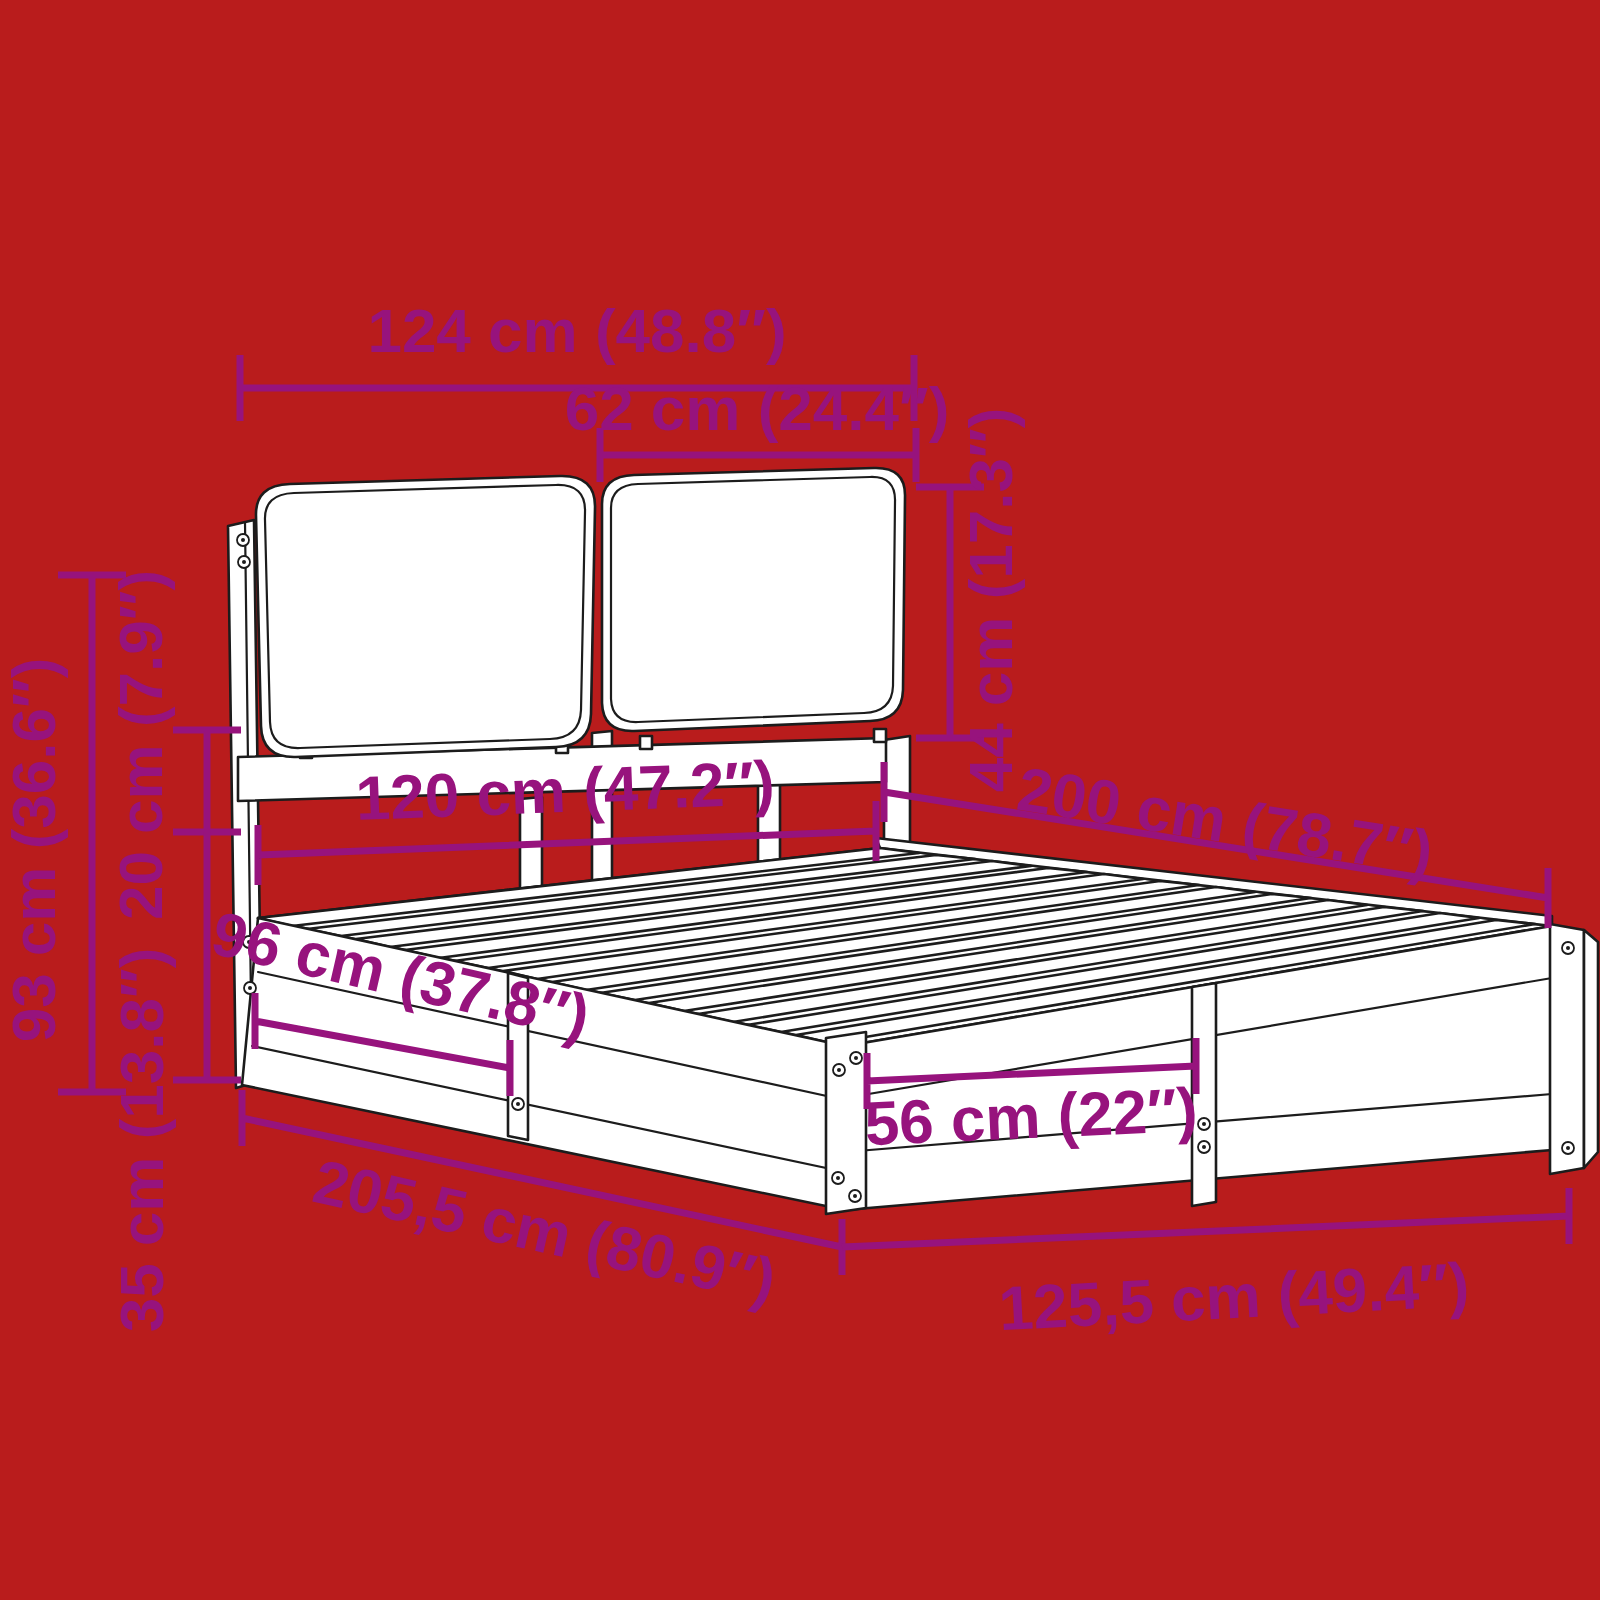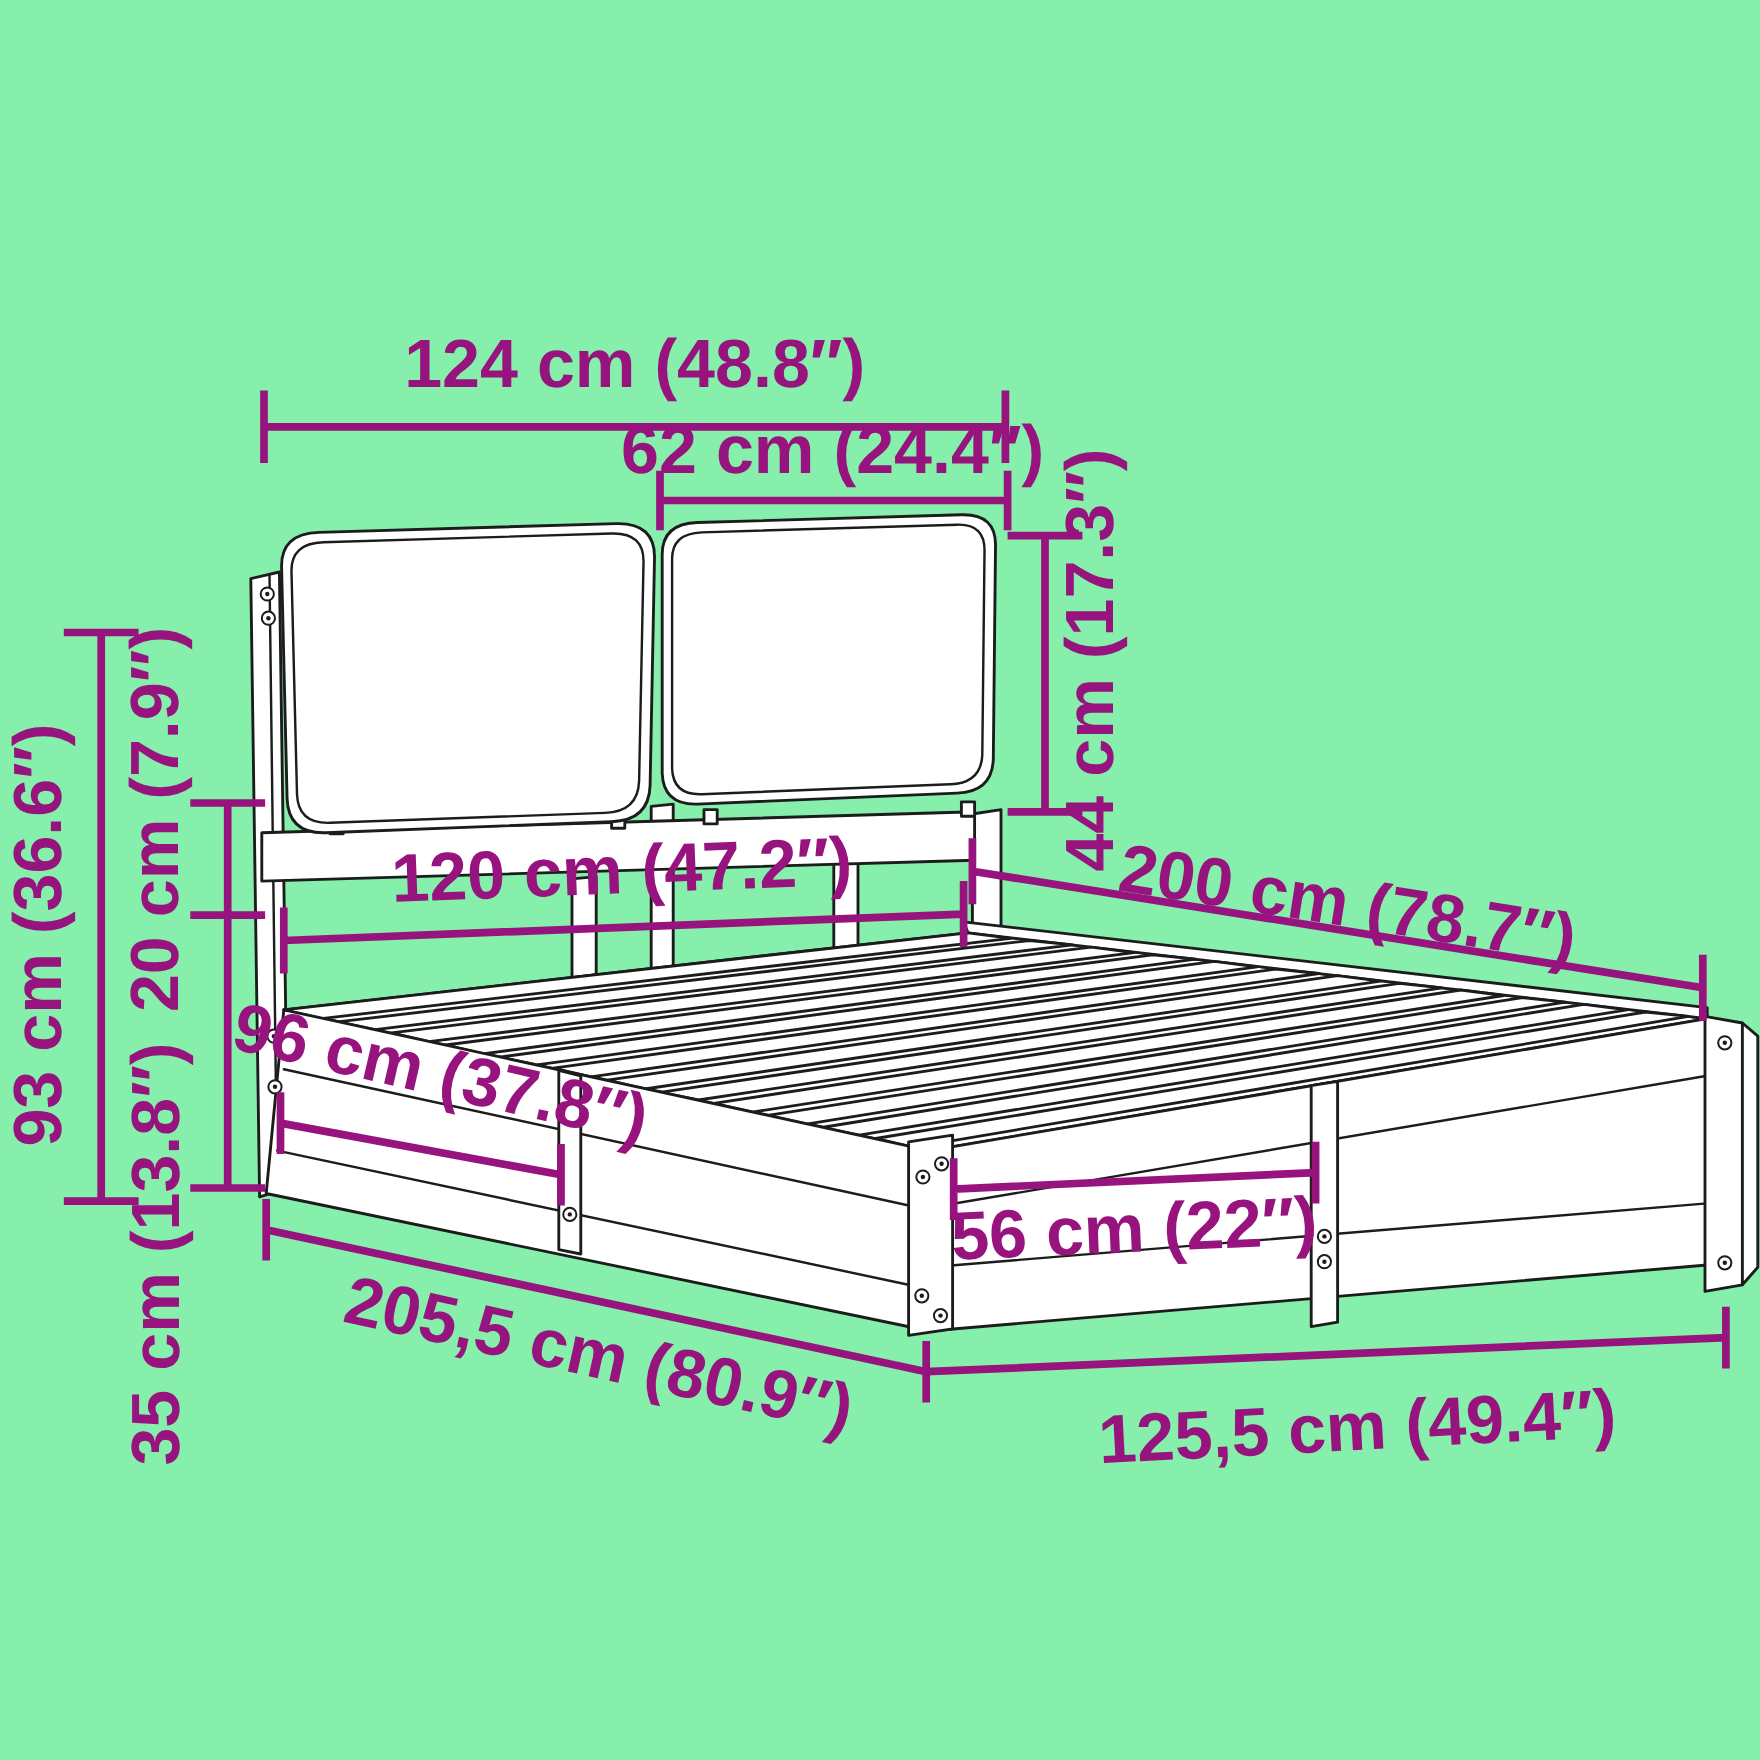--- a/index.html
+++ b/index.html
@@ -1,16 +1,16 @@
 <!DOCTYPE html>
 <html style="--accent: #97137D;"><head>
 <meta charset="utf-8">
 <style>
   html,body{margin:0;padding:0;background:#ffffff;}
-  .canvas{position:relative;width:1600px;height:1600px;background:#86efac;overflow:hidden;margin:0 auto;
+  .canvas{position:relative;width:1600px;height:1600px;background:#b91c1c;overflow:hidden;margin:0 auto;
           font-family:"Liberation Sans",sans-serif;}
   svg{display:block;width:100%;height:100%;}
   
   .wood{fill:#ffffff;stroke:#1c1c1c;stroke-width:2.6;stroke-linejoin:round;}
   .wood-thin{fill:none;stroke:#1c1c1c;stroke-width:2.2;stroke-linejoin:round;stroke-linecap:round;}
   .screw-ring{fill:#ffffff;stroke:#1c1c1c;stroke-width:1.8;}
   .screw-dot{fill:#1c1c1c;stroke:none;}
   
   .dim{stroke:var(--accent,#97137D);stroke-width:7;fill:none;stroke-linecap:butt;}
   text.dim-label{fill:var(--accent,#97137D);font-family:"Liberation Sans",sans-serif;

